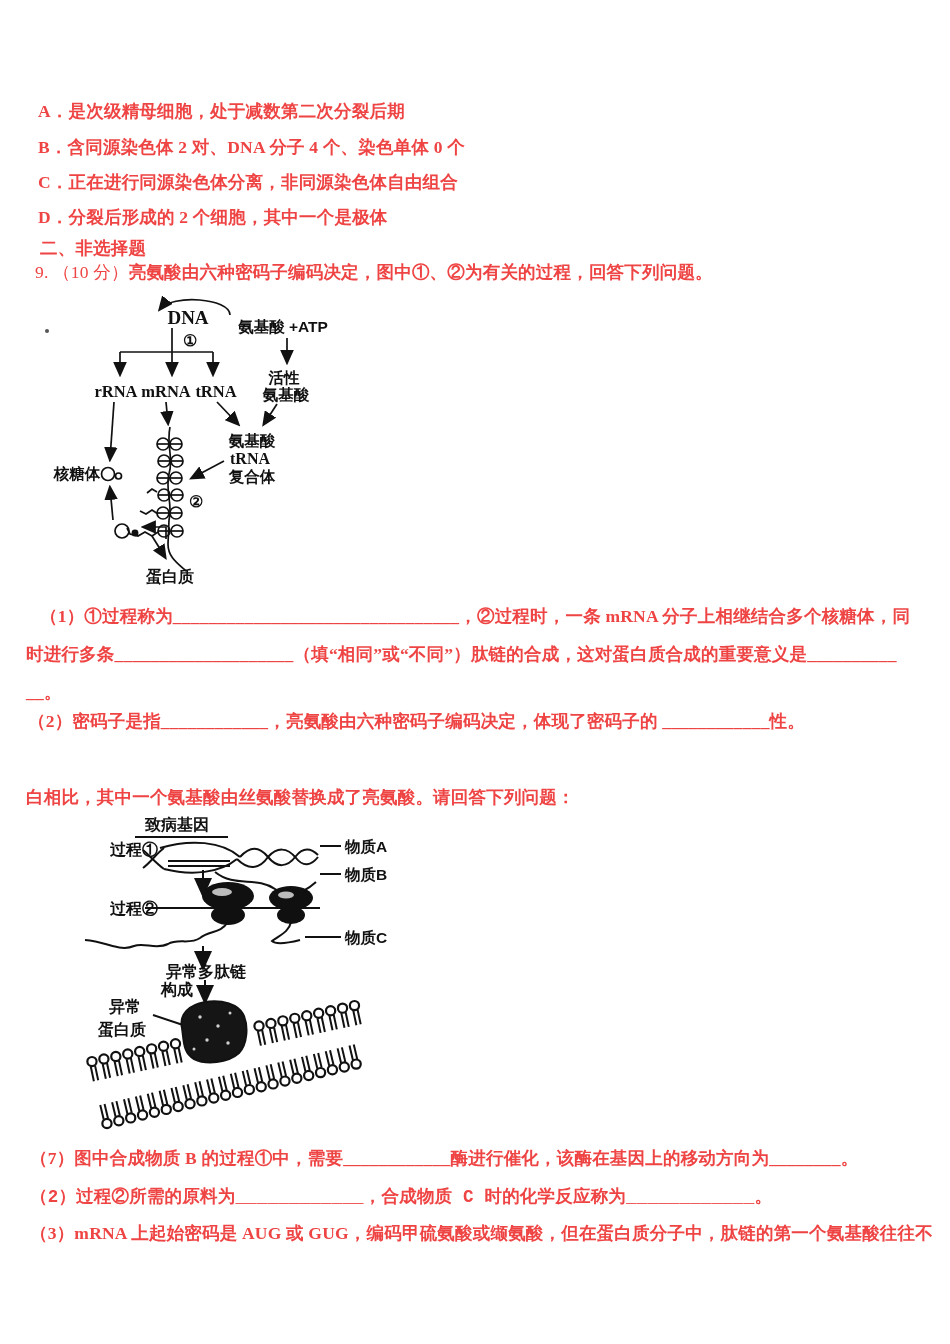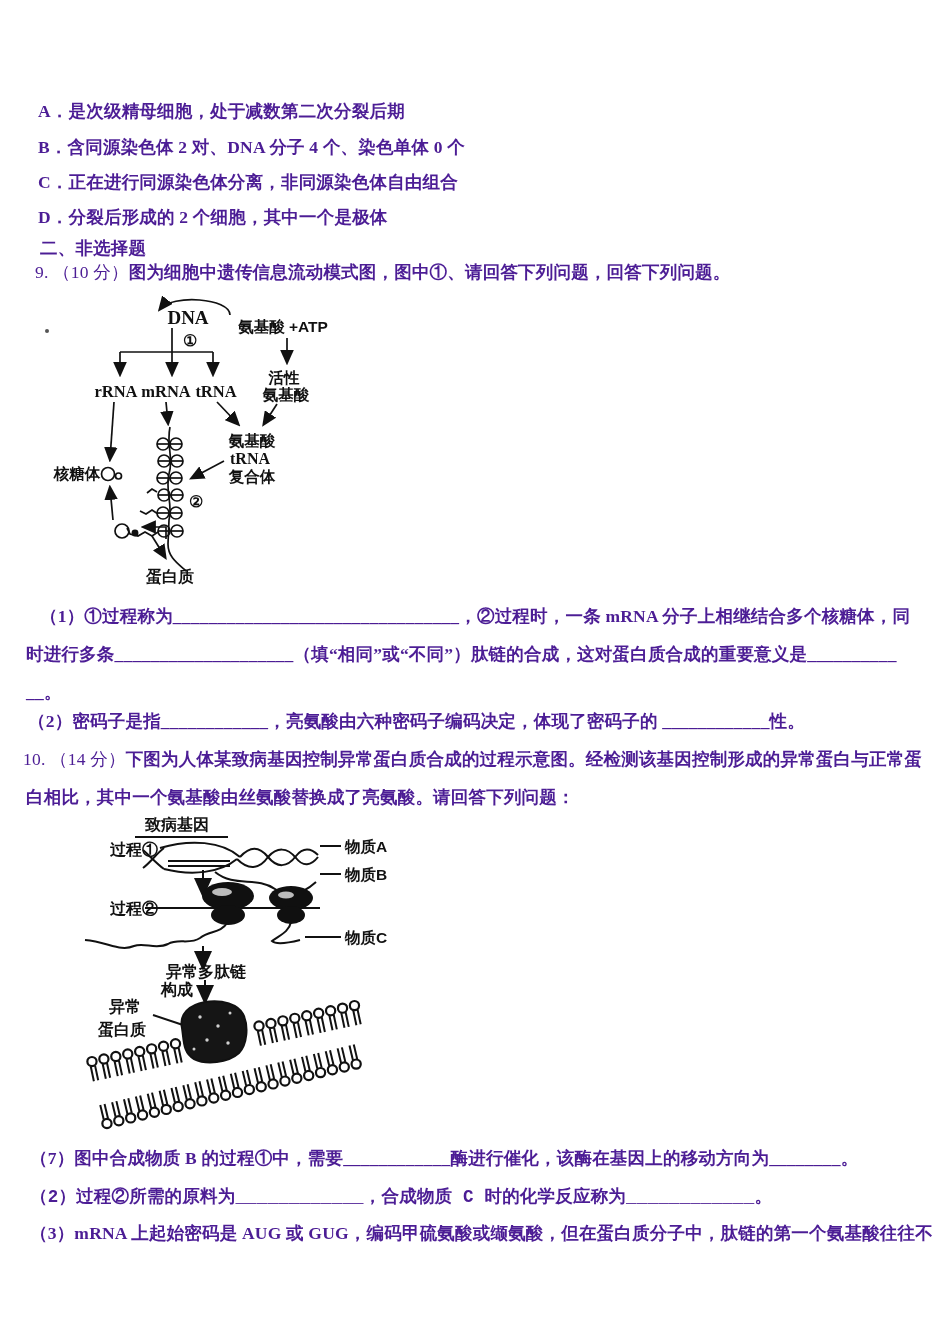--- a/index.html
+++ b/index.html
@@ -1,17 +1,17 @@
 <!DOCTYPE html>
 <html><head>
 <meta charset="utf-8">
 <style>
   html,body{margin:0;padding:0;background:#888;}
   #page{position:relative;width:950px;height:1344px;background:#ffffff;overflow:hidden;
-        font-family:"Liberation Serif",serif;color:#4c1d95;}
+        font-family:"Liberation Serif",serif;color:#ef4444;}
   .line{position:absolute;white-space:nowrap;font-size:17.5px;font-weight:700;letter-spacing:0.2px;}
   .num{font-weight:400;font-family:Liberation Serif, serif;}
   .stem{font-weight:700;}
   .dot{position:absolute;width:4px;height:4px;border-radius:50%;background:#555;}
   svg text{fill:#111;}
   .cjk{font-family:"Liberation Sans",sans-serif;font-weight:700;}
   .lat{font-family:"Liberation Serif",serif;font-weight:700;}
 </style>
 </head>
 <body>
@@ -19,21 +19,21 @@
 <div id="page">
 
   <div class="line" style="left:38px;top:99px;">A．是次级精母细胞，处于减数第二次分裂后期</div>
   <div class="line" style="left:38px;top:135px;">B．含同源染色体 2 对、DNA 分子 4 个、染色单体 0 个</div>
   <div class="line" style="left:38px;top:170px;">C．正在进行同源染色体分离，非同源染色体自由组合</div>
   <div class="line" style="left:38px;top:205px;">D．分裂后形成的 2 个细胞，其中一个是极体</div>
 
   <div class="line" style="left:40px;top:236px;">二、非选择题</div>
 
   <div class="line" style="left:35px;top:260px;">
-    <span class="num">9. （10 分）</span><span class="stem">图为细胞中遗传信息流动模式图，图中①、请回答下列问题，回答下列问题。</span>
+    <span class="num">9. （10 分）</span><span class="stem">亮氨酸由六种密码子编码决定，图中①、②为有关的过程，回答下列问题。</span>
   </div>
 
   <div class="dot" style="left:45px;top:329px;"></div>
 
   <svg style="position:absolute;left:30px;top:296px;" width="330" height="295" viewBox="0 0 330 295">
     <defs>
       <marker id="ah1" markerWidth="9" markerHeight="8" refX="7" refY="4" orient="auto">
         <path d="M0,0 L9,4 L0,8 Z" fill="#111"></path>
       </marker>
     </defs>
@@ -111,23 +111,20 @@
     <text class="cjk" x="47" y="183" font-size="15.5" text-anchor="middle">核糖体</text>
     <text class="cjk" x="159" y="211" font-size="16" font-weight="400">②</text>
     <text class="cjk" x="140" y="286" font-size="16" text-anchor="middle">蛋白质</text>
   </svg>
 
   <div class="line" style="left:40px;top:604px;">（1）①过程称为________________________________，②过程时，一条 mRNA 分子上相继结合多个核糖体，同</div>
   <div class="line" style="left:26px;top:642px;">时进行多条____________________（填“相同”或“不同”）肽链的合成，这对蛋白质合成的重要意义是__________</div>
   <div class="line" style="left:26px;top:680px;">__。</div>
   <div class="line" style="left:28px;top:709px;text-align:center;">（2）密码子是指____________，亮氨酸由六种密码子编码决定，体现了密码子的 ____________性。</div>
 
-  <div class="line" style="left:23px;top:747px;">
-    <span class="num">10. （14 分）</span><span class="stem">下图为人体某致病基因控制异常蛋白质合成的过程示意图。经检测该基因控制形成的异常蛋白与正常蛋</span>
-  </div>
   <div class="line" style="left:26px;top:785px;">白相比，其中一个氨基酸由丝氨酸替换成了亮氨酸。请回答下列问题：</div>
 
   <svg id="d2" style="position:absolute;left:60px;top:812px;" width="380" height="320" viewBox="0 0 380 320">
     <defs>
       <marker id="ah2" markerWidth="10" markerHeight="9" refX="8" refY="4.5" orient="auto">
         <path d="M0,0 L10,4.5 L0,9 Z" fill="#111"></path>
       </marker>
     </defs>
     <g stroke="#111" stroke-width="2" fill="none">
 

